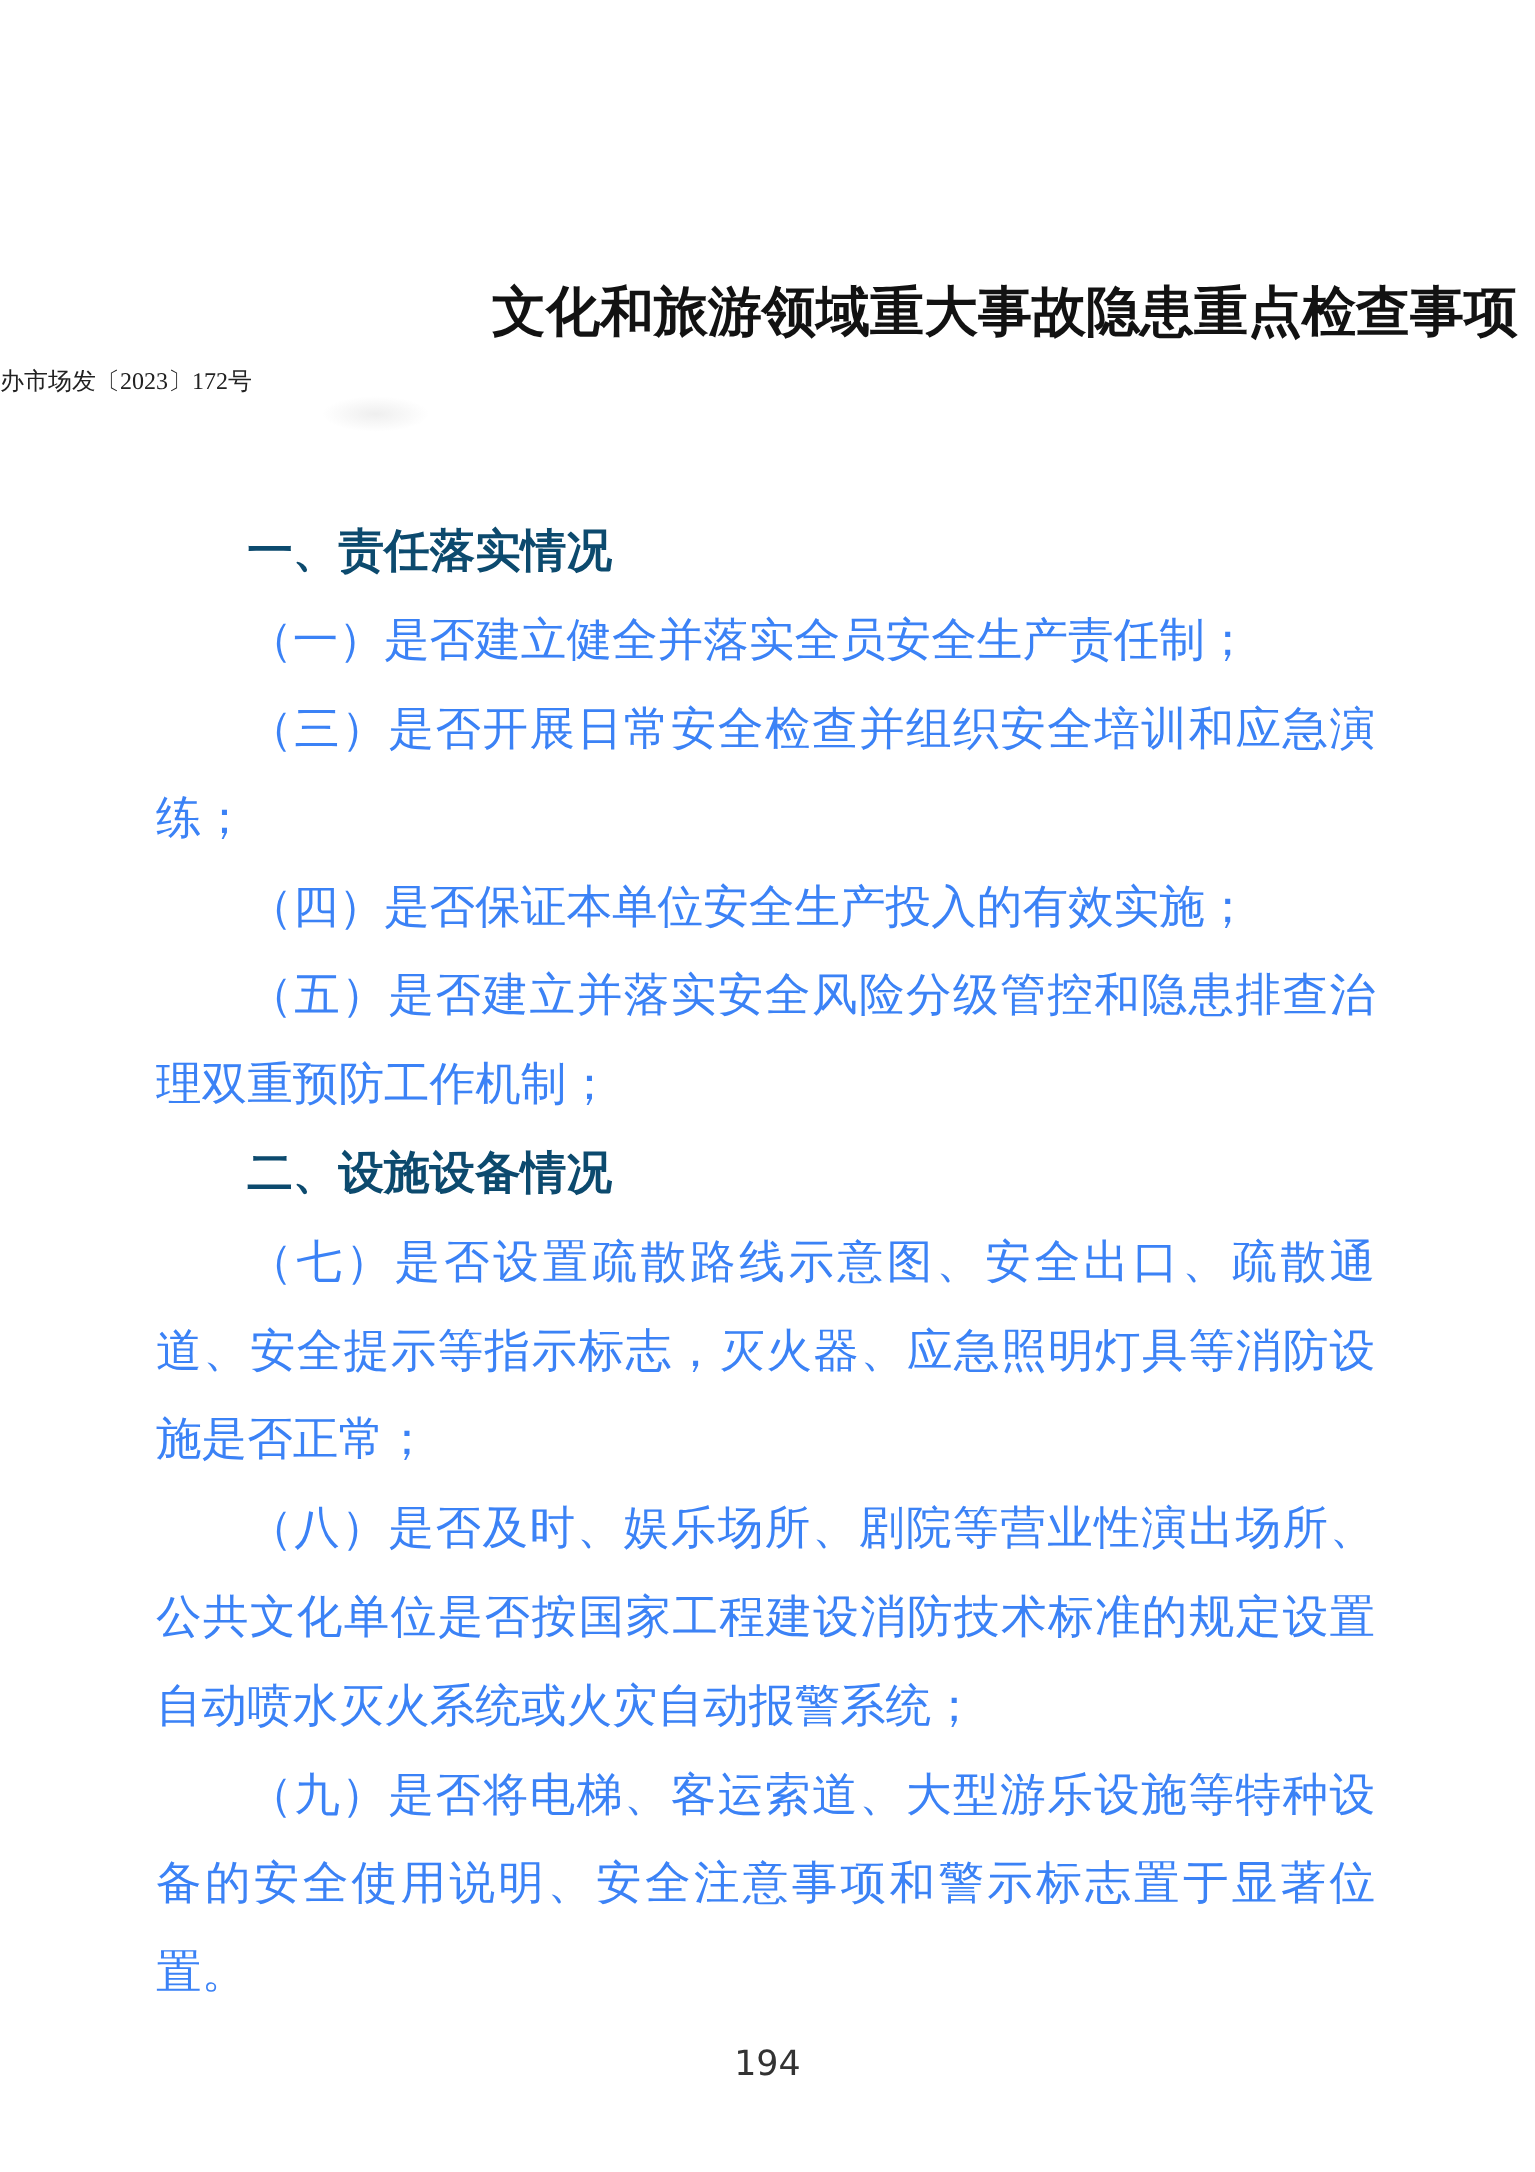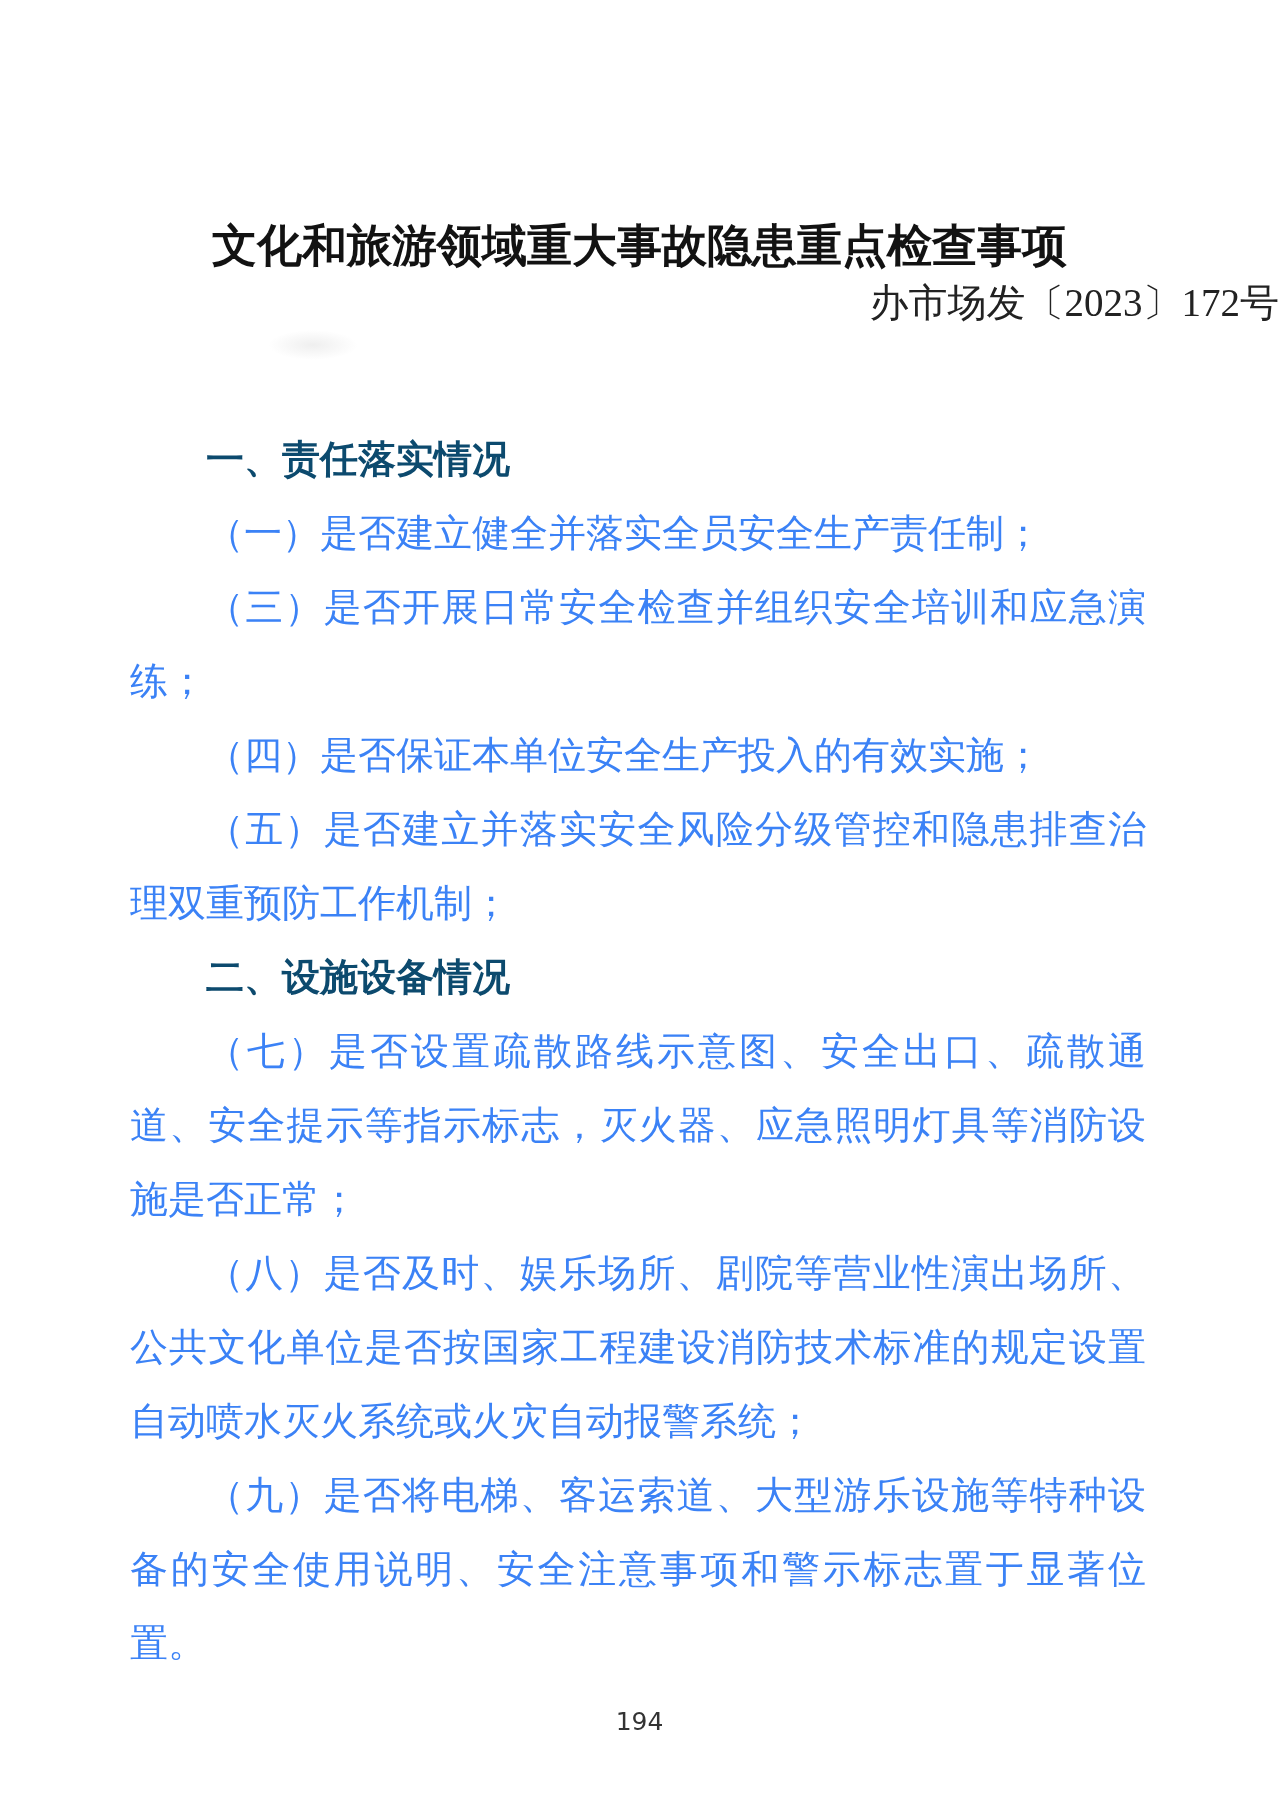--- a/index.html
+++ b/index.html
@@ -10,33 +10,33 @@
   .page {
     position: relative;
     width: 1279px;
     height: 1810px;
     margin: 0 auto;
     background: #ffffff;
     overflow: hidden;
     color: #1c1c1c;
   }
   .doc-title {
-    margin: 0;
+    margin: 14px;
     padding-top: 216px;
-    text-align: center;
+    text-align: right;
     font-family: "Liberation Sans", sans-serif;
     font-weight: 700;
     font-size: 45px;
     letter-spacing: 0px;
     color: #121212;
   }
   .doc-number {
-    text-align: right;
+    text-align: left;
     font-family: "Liberation Serif", serif;
-    font-size: 39px;
+    font-size: 20px;
     color: #222222;
   }
   .content {
     margin: 92px 133px 0 130px;
     font-family: "Liberation Serif", serif;
     font-size: 38px;
     line-height: 74px;
     text-align: justify;
   }
   .content h2 {
@@ -54,21 +54,21 @@
     font-weight: 400;
     color: #3b82f6;
   }
   .page-number {
     position: absolute;
     bottom: 74px;
     left: 0;
     width: 100%;
     text-align: center;
     font-family: "DejaVu Sans", sans-serif;
-    font-size: 25px;
+    font-size: 29px;
     color: #333333;
   }
   
   .scan-smudge {
     position: absolute;
     top: 330px;
     left: 268px;
     width: 90px;
     height: 30px;
     background: radial-gradient(ellipse at center, rgba(120,120,120,0.12), rgba(120,120,120,0) 70%);

